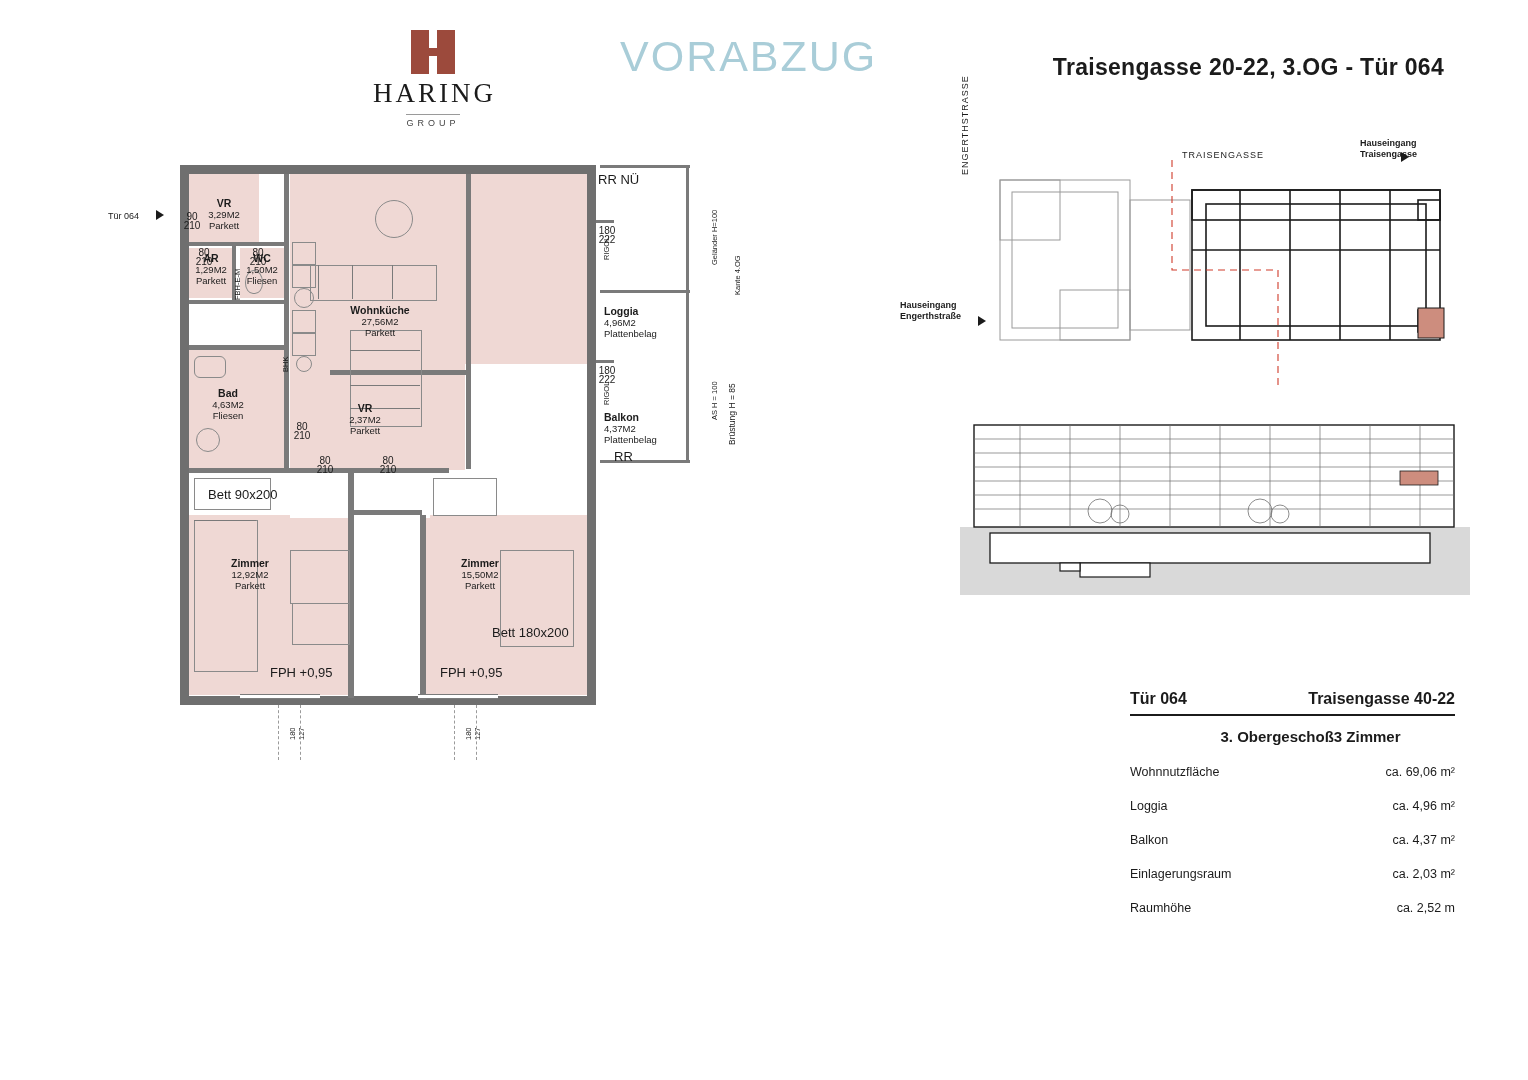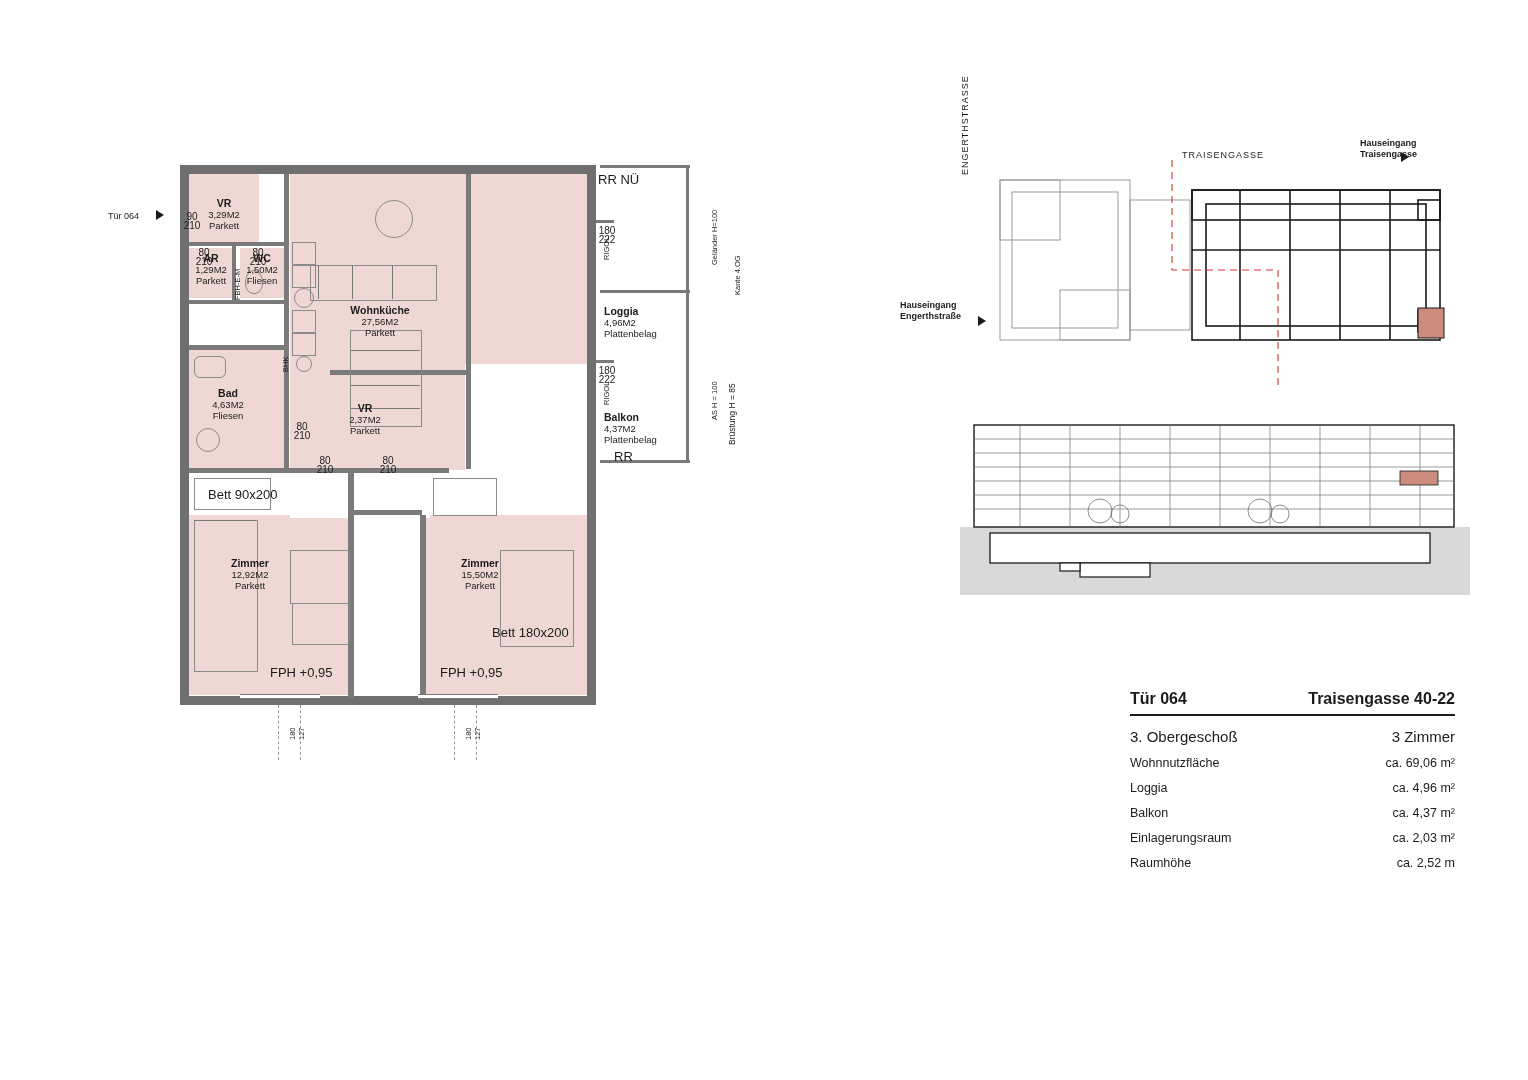--- a/index.html
+++ b/index.html
@@ -50,33 +50,41 @@
 
   
   #sitemap{left:960px;top:140px;width:510px;height:245px;}
   #elev{left:960px;top:415px;width:510px;height:180px;}
   .sm-lbl{position:absolute;font-size:9px;line-height:11px;font-weight:700;}
   .sm-lbl.norm{font-weight:400;letter-spacing:.5px;}
 
   
   #facts{left:1130px;top:690px;width:325px;}
   #facts .rowtop{display:flex;justify-content:space-between;font-size:16px;font-weight:700;padding-bottom:6px;border-bottom:2px solid #1b1b1b;}
-  #facts .row2{display:flex;justify-content:space-between;font-size:15px;font-weight:400;margin-top:12px;}
-  #facts .row{display:flex;justify-content:space-between;font-size:12.5px;margin-top:11px;}
+  #facts .row2{display:flex;justify-content:center;font-size:15px;font-weight:700;margin-top:12px;margin-left:36px;}
+  #facts .row{display:flex;justify-content:space-between;font-size:12.5px;margin-top:20px;}
 
   
   #footer{left:0;top:930px;width:1528px;height:150px;}
 </style>
 </head>
 <body>
 
 <div class="abs" id="header">
 
 
-
+  <div class="abs haring">
+    <div class="mark"></div>
+    <div class="name">HARING</div>
+    <div class="rule"></div>
+    <div class="sub">GROUP</div>
+  </div>
+
+  <div class="abs vorabzug">VORABZUG</div>
+  <div class="abs headtitle">Traisengasse 20-22, 3.OG - Tür 064</div>
 </div>
 
 <div class="abs" id="plan">
 
   <div class="wall" style="left:10px;top:5px;width:416px;height:9px;"></div>
   <div class="wall" style="left:10px;top:5px;width:9px;height:350px;"></div>
   <div class="wall" style="left:10px;top:330px;width:9px;height:215px;"></div>
   <div class="wall" style="left:417px;top:5px;width:9px;height:320px;"></div>
   <div class="wall" style="left:10px;top:536px;width:416px;height:9px;"></div>
   <div class="wall" style="left:417px;top:320px;width:9px;height:225px;"></div>

